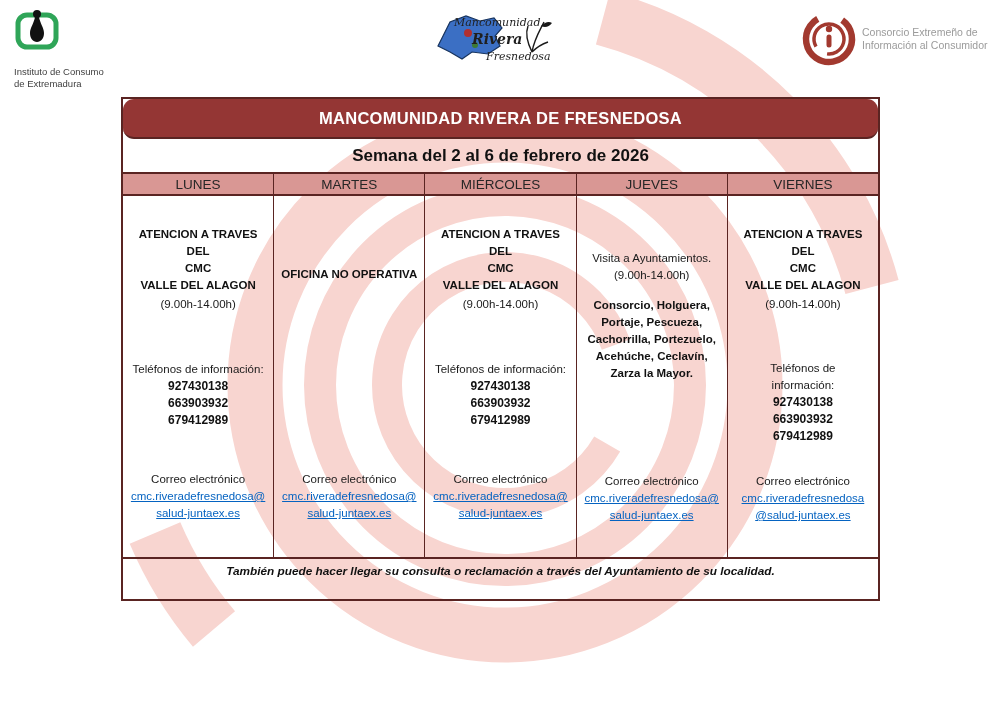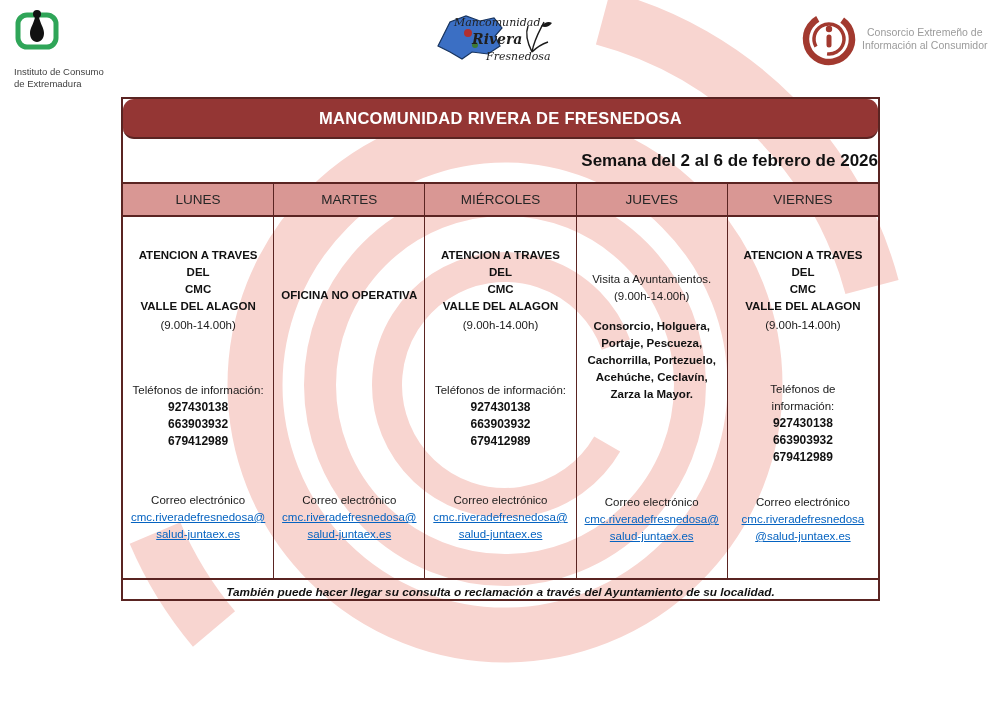--- a/index.html
+++ b/index.html
@@ -8,38 +8,38 @@
     position:relative; width:1000px; height:707px; overflow:hidden;
     background:#fff; font-family:"Liberation Sans", sans-serif; color:#1a1a1a;
   }
   
   .watermark { position:absolute; left:0; top:0; z-index:0; }
   
   .hdr-logo { position:absolute; z-index:2; }
   .logo-instituto { left:14px; top:8px; width:120px; }
   .logo-instituto .txt { font-size:9.5px; line-height:11.5px; color:#3f3f3f; margin-top:12px; }
   .logo-mancomunidad { left:428px; top:4px; width:130px; height:60px; }
-  .logo-consorcio { left:800px; top:10px; width:195px; display:flex; align-items:center;text-align:center; }
+  .logo-consorcio { left:800px; top:10px; width:195px; display:flex; align-items:center; }
   .logo-consorcio .txt { font-size:10.5px; line-height:13px; color:#9b9b9b; margin-left:4px; }
   
   .tbl {
     position:absolute; left:121px; top:97px; width:759px; height:504px;
     border:2px solid #5a2422; z-index:1;
   }
   .row-title {
     height:40px; background:#943634; border-bottom:2px solid #5a2422;
     display:flex; align-items:center; justify-content:center;border-radius:11px;
   }
   .row-title .t { color:#fff; font-weight:bold; font-size:16.5px; letter-spacing:.3px; }
   .row-subtitle {
-    height:45px; border-bottom:2px solid #5a2422;
-    display:flex; align-items:center; justify-content:flex-end;
+    height:35px; border-bottom:2px solid #5a2422;
+    display:flex; align-items:center; justify-content:center;
   }
   .row-subtitle .t { font-weight:bold; font-size:17px; color:#111; }
-  .row-days { height:33px; display:flex; border-bottom:2px solid #5a2422; }
+  .row-days { height:22px; display:flex; border-bottom:2px solid #5a2422; }
   .day {
     flex:1; background:#d99794; display:flex; align-items:center; justify-content:center;
     font-size:13.5px; color:#262626; border-right:1.5px solid #5a2422;
   }
   .day:last-child { border-right:none; }
   .row-content { height:363px; display:flex; border-bottom:2px solid #5a2422; }
   .cell { flex:1; position:relative; border-right:1.5px solid #5a2422; font-size:11.5px; }
   .cell:last-child { border-right:none; }
   .b { position:absolute; left:3px; right:3px; text-align:center; line-height:17px; }
   .bold { font-weight:bold; color:#111; }

